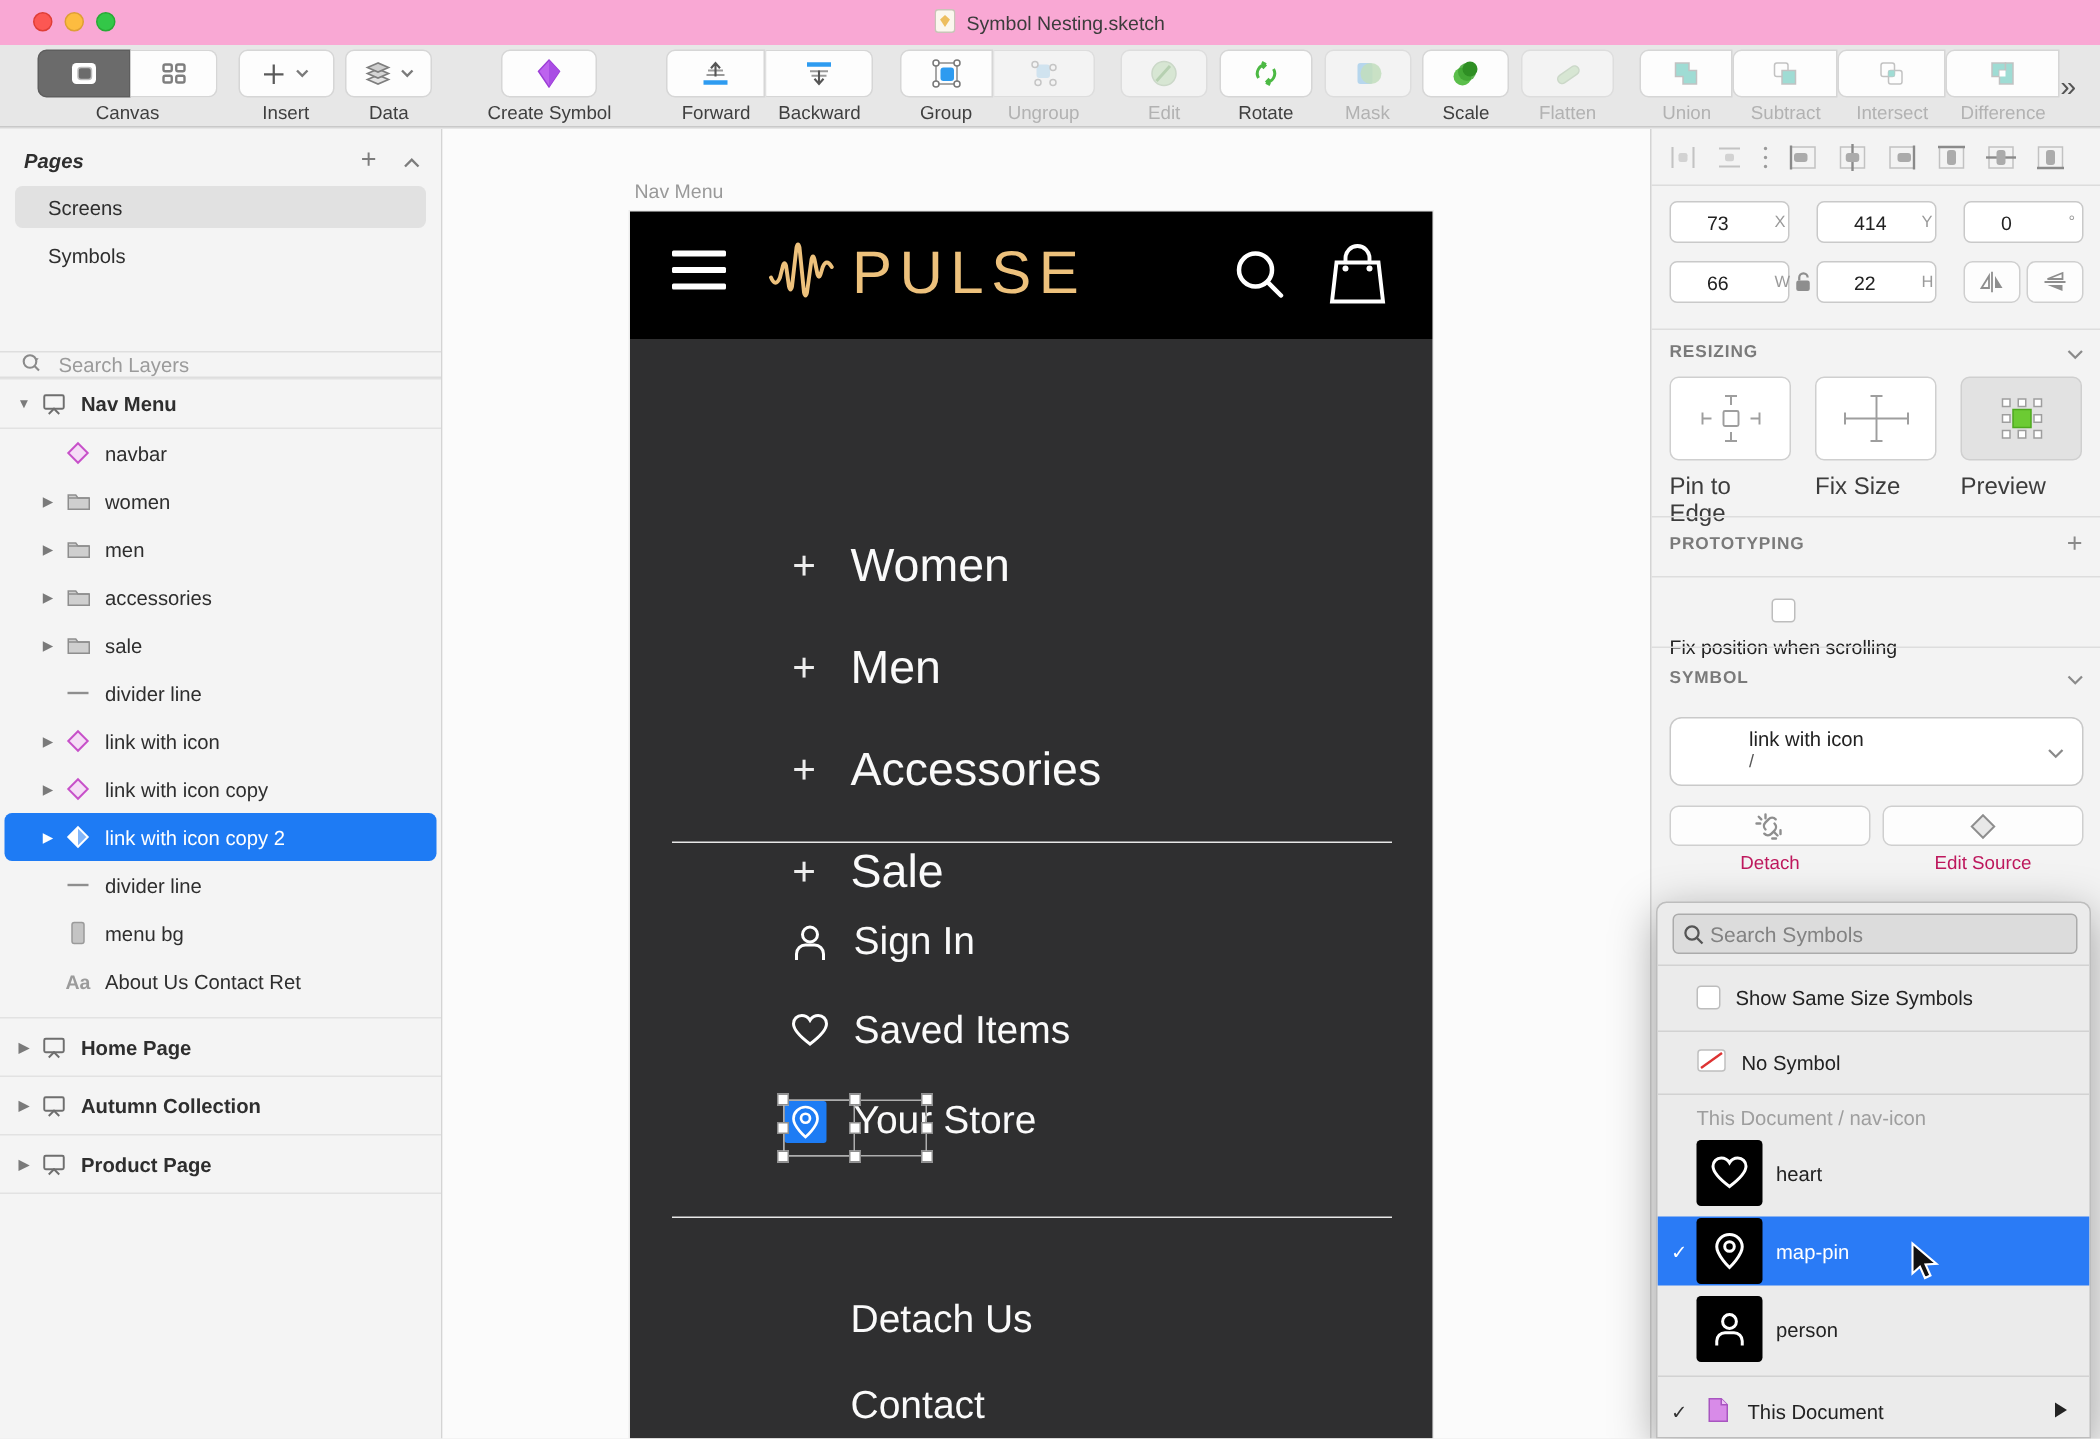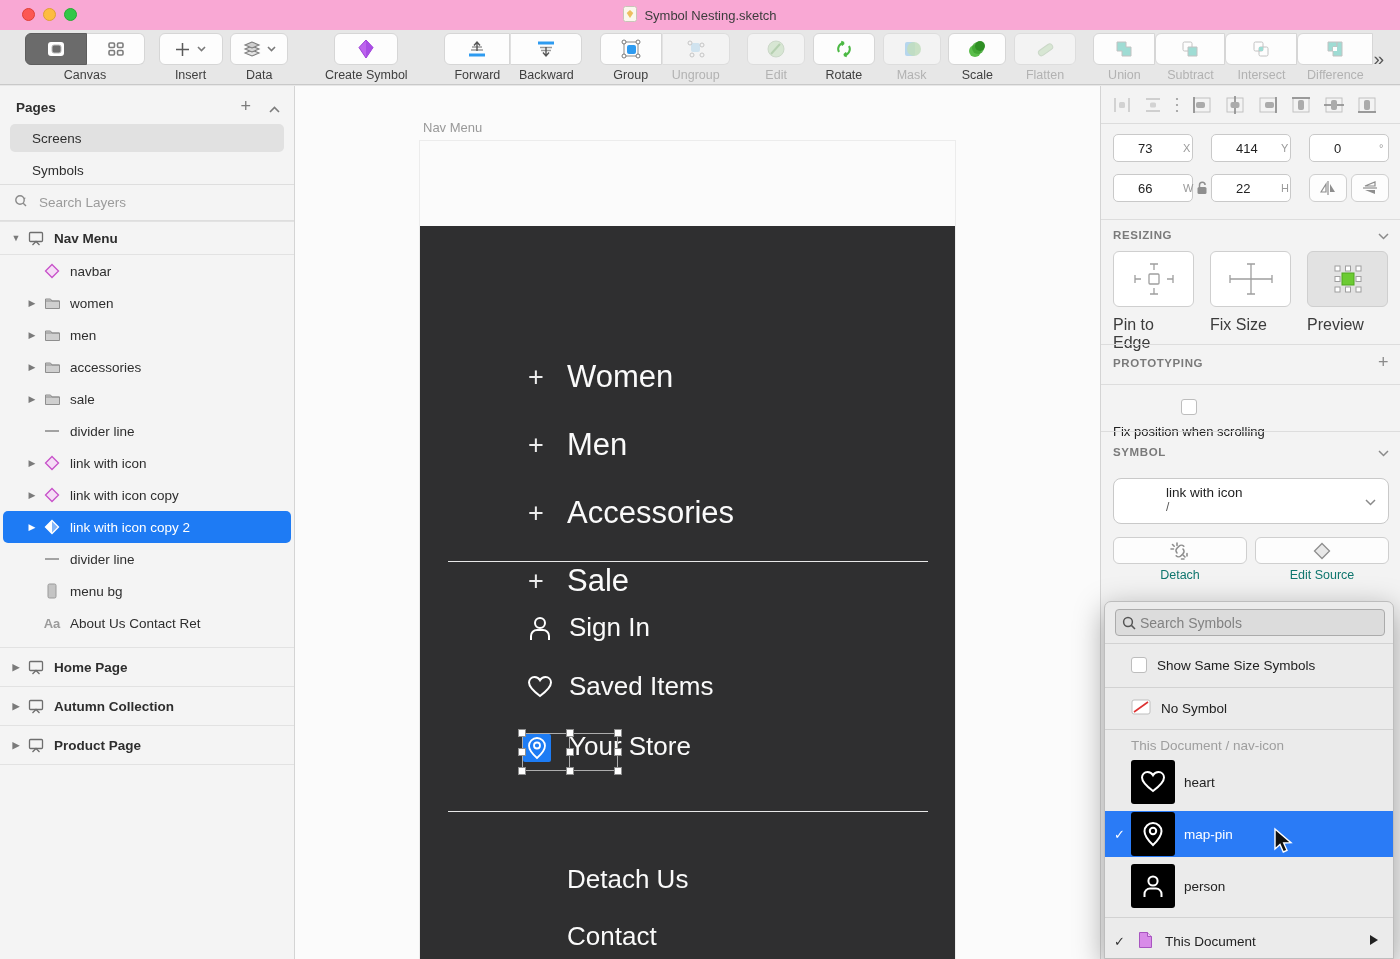--- a/index.html
+++ b/index.html
@@ -28,25 +28,25 @@
   .seg-dark { background:#6B6B6B !important; border-color:#5E5E5E !important; }
   .tb-gap8{width:8px} .tb-gap14{width:14px} .tb-gap38{width:38px} .tb-gap18{width:18px}
   .chev-more { margin-left:auto; align-self:center; font-size:19px; color:#555; letter-spacing:-2px; padding-right:8px; }
 
   
   .main { position:absolute; left:0; top:86px; width:1400px; height:873px; display:flex; }
 
   
   .sidebar { width:295px; height:100%; background:#F4F4F4; border-right:1px solid #D4D4D4; overflow:hidden; }
   .pages-head { height:34px; display:flex; align-items:center; padding:8px 14px 0 16px; }
-  .pages-title { font-weight:bold; font-size:13.5px; color:#2E2E2E; }
+  .pages-title { font-weight:bold; font-size:13.5px; color:#2E2E2E;font-style:italic; }
   .pages-actions { margin-left:auto; display:flex; gap:18px; color:#7C7C7C; font-size:15px; }
   .page-row { height:28px; margin:4px 10px 0 10px; border-radius:5px; display:flex; align-items:center; padding-left:22px; font-size:13.5px; color:#2E2E2E; }
   .page-row.sel { background:#E1E1E1; }
-  .search-row { height:37px; border-top:1px solid #DEDEDE; border-bottom:1px solid #DEDEDE; display:flex; align-items:center; padding-left:14px; background:#F4F4F4; }
+  .search-row { margin-top:50px; height:18px; border-top:1px solid #DEDEDE; border-bottom:1px solid #DEDEDE; display:flex; align-items:center; padding-left:14px; background:#F4F4F4; }
   .search-row input { border:none; outline:none; background:transparent; font-size:13.5px; color:#444; margin-left:9px; width:220px; font-family:"Liberation Sans",sans-serif; }
   .search-row input::placeholder { color:#9B9B9B; }
   .lsep { height:1px; background:#E2E2E2; }
   .lrow { height:32px; display:flex; align-items:center; font-size:13.5px; color:#2E2E2E; position:relative; }
   .lrow .disc { width:12px; font-size:9px; color:#7A7A7A; margin-left:10px; text-align:center; }
   .lrow.child .disc { margin-left:26px; }
   .lrow .licon { width:20px; display:flex; justify-content:center; margin:0 8px 0 4px; }
   .lrow .llabel { white-space:nowrap; }
   .lrow.artb { font-weight:bold; }
   .lrow.sel { background:#1E7BF4; margin:0 3px; border-radius:5px; color:#FFF; }
@@ -96,21 +96,21 @@
   .rz-labels span { width:81px; font-size:16px; color:#3C3C3C; }
   .cb { width:16px; height:16px; background:#FFF; border:1px solid #BDBDBD; border-radius:3px; }
   .proto-check { position:absolute; left:12px; top:313px; display:flex; align-items:center; gap:9px; font-size:13px; color:#222;flex-direction:column; }
   .sym-select { position:absolute; left:12px; top:392px; width:276px; height:46px; background:#FFF; border:1px solid #C9C9C9; border-radius:8px; padding:6px 10px 0 52px; }
   .sym-name { font-size:13.5px; color:#222; }
   .sym-path { font-size:12px; color:#555; }
   .sym-chev { position:absolute; right:12px; top:15px; color:#8A8A8A; font-size:13px; }
   .sym-btns { position:absolute; left:12px; top:451px; display:flex; gap:8px; }
   .sym-btn { width:134px; height:27px; background:#FDFDFD; border:1px solid #CFCFCF; border-radius:6px; display:flex; align-items:center; justify-content:center; }
   .sym-btn-labels { position:absolute; left:12px; top:482px; display:flex; gap:8px; }
-  .sym-btn-labels span { width:134px; text-align:center; font-size:12.5px; color:#0f766e; }
+  .sym-btn-labels span { width:134px; text-align:center; font-size:12.5px; color:#be185d; }
 
   
   .picker { position:absolute; left:3px; top:515px; width:290px; height:358px; background:#EBEBEB; border:1px solid #BDBDBD; border-radius:7px 7px 0 0; box-shadow:0 8px 30px rgba(0,0,0,.35); overflow:hidden; }
   .pk-search { position:absolute; left:10px; top:7px; width:270px; height:27px; background:#DCDCDC; border:1px solid #ABABAB; border-radius:4px; display:flex; align-items:center; padding-left:6px; }
   .pk-search input { border:none; outline:none; background:transparent; font-size:14px; color:#444; margin-left:4px; width:220px; font-family:"Liberation Sans",sans-serif; }
   .pk-search input::placeholder { color:#828282; }
   .pk-sep { position:absolute; left:0; width:100%; height:1px; background:#D2D2D2; }
   .pk-row { position:absolute; left:0; width:100%; display:flex; align-items:center; font-size:13.5px; color:#222; }
   .pk-section { position:absolute; left:26px; font-size:13.5px; color:#9E9E9E; }
   .thumb { width:44px; height:44px; background:#000; border-radius:3px; display:flex; align-items:center; justify-content:center; margin-left:26px; }
@@ -555,20 +555,43 @@
         </span>
       <span class="llabel">Product Page</span>
     </div>
     <div class="lsep"></div>
   </div>
 
   <div class="canvas">
     <div class="ab-label">Nav Menu</div>
 
     <div class="artboard">
+      <div class="ab-nav">
+        <div class="burger">
+            <div></div>
+            <div></div>
+            <div></div>
+          </div>
+        <div class="brand">
+          <svg width="52" height="56" viewBox="0 0 52 56">
+              <path d="M2 31 q3 7 6 0 l2 -8 q1 -3 2 0 l2 14 q1 4 2 0 l3 -26 q1 -4 2 0 l3 30 q1 4 2 0 l3 -22 q1 -4 2 0 l2 10 q1 3 2 0 l1.5 -5 q2.5 -6 6 0" fill="none" stroke="#EDC17C" stroke-width="2.6" stroke-linecap="round"></path>
+            </svg>
+          <span class="brand-text">PULSE</span>
+        </div>
+        <svg style="position:absolute;left:400px;top:23px" width="40" height="40" viewBox="0 0 40 40">
+            <circle cx="17" cy="16" r="11" fill="none" stroke="#FFF" stroke-width="3"></circle>
+            <path d="M25 24 L34 33" stroke="#FFF" stroke-width="3" stroke-linecap="round"></path>
+          </svg>
+        <svg style="position:absolute;left:464px;top:20px" width="42" height="44" viewBox="0 0 42 44">
+            <path d="M7 14 H35 L38 40 H4 Z" fill="none" stroke="#FFF" stroke-width="2.6"></path>
+            <path d="M13 14 v-3 a8 8 0 0 1 16 0 v3" fill="none" stroke="#FFF" stroke-width="2.6"></path>
+            <circle cx="13" cy="18" r="2" fill="#FFF"></circle>
+            <circle cx="29" cy="18" r="2" fill="#FFF"></circle>
+          </svg>
+      </div>
 
       <div class="ab-menu"></div>
 
       <div class="ab-row" style="top:218px">
         <span class="ab-plus">+</span>
         <span class="nav-lbl">Women</span>
       </div>
       <div class="ab-row" style="top:286px">
         <span class="ab-plus">+</span>
         <span class="nav-lbl">Men</span>

